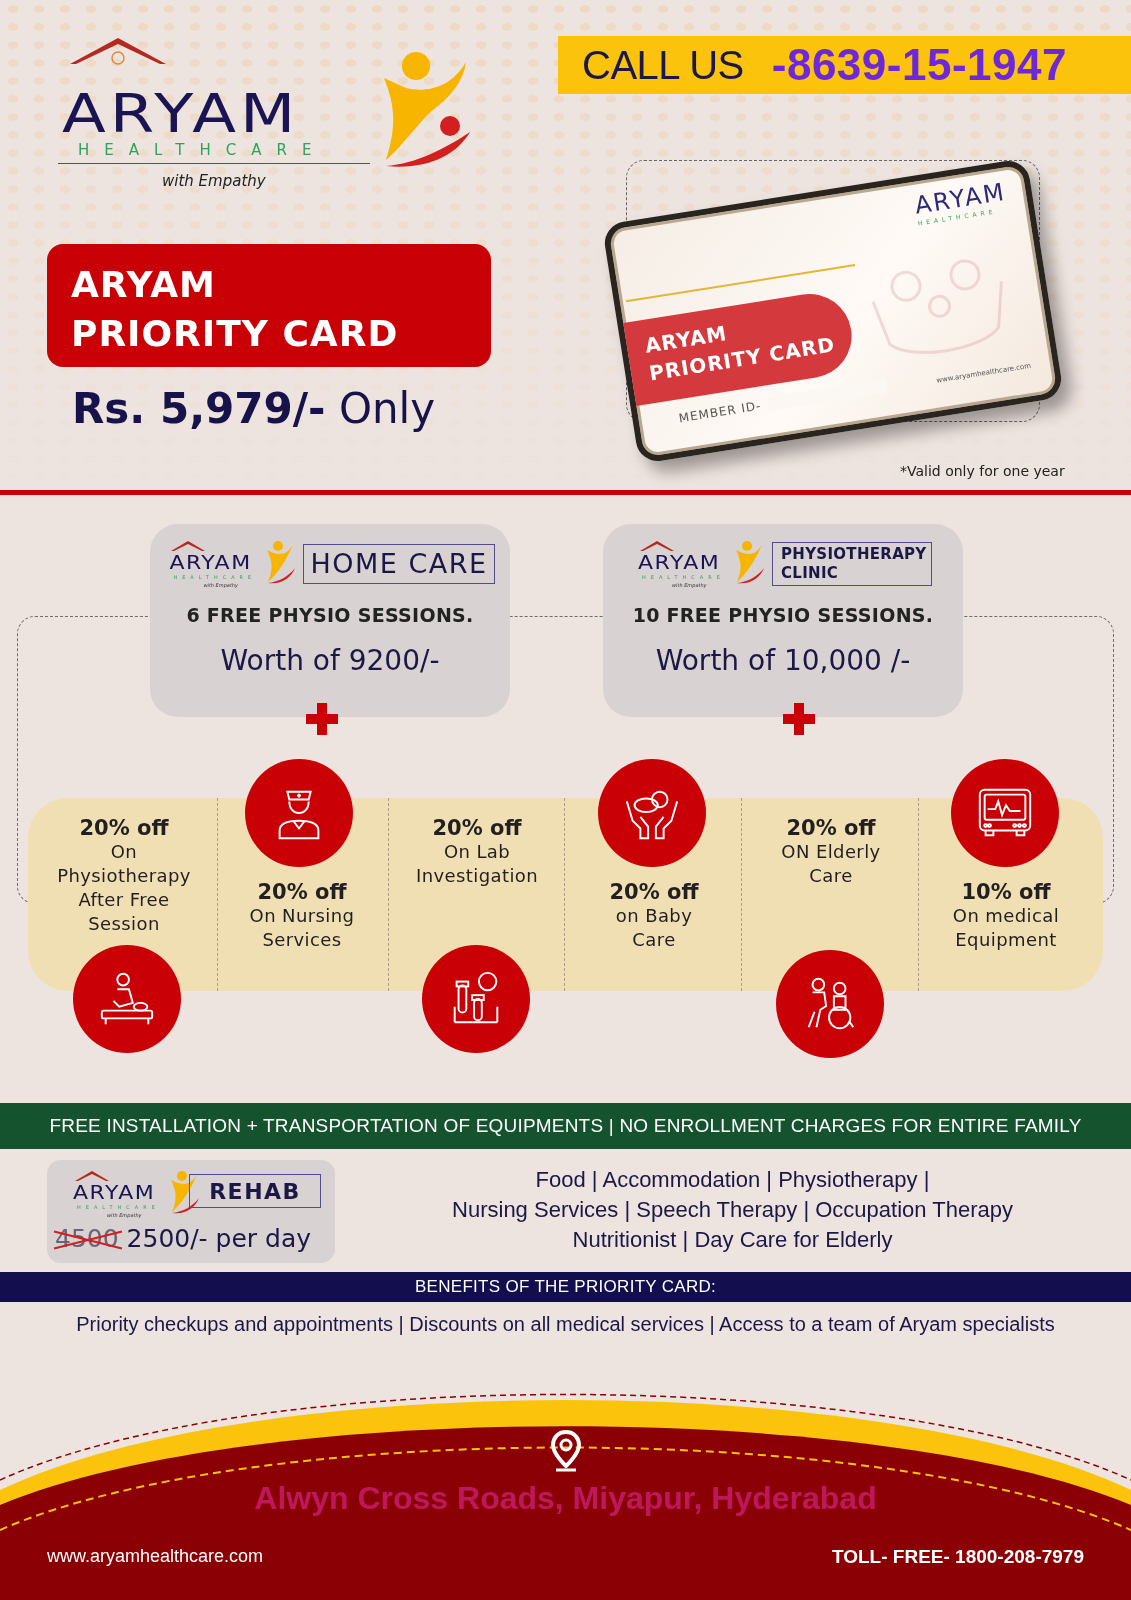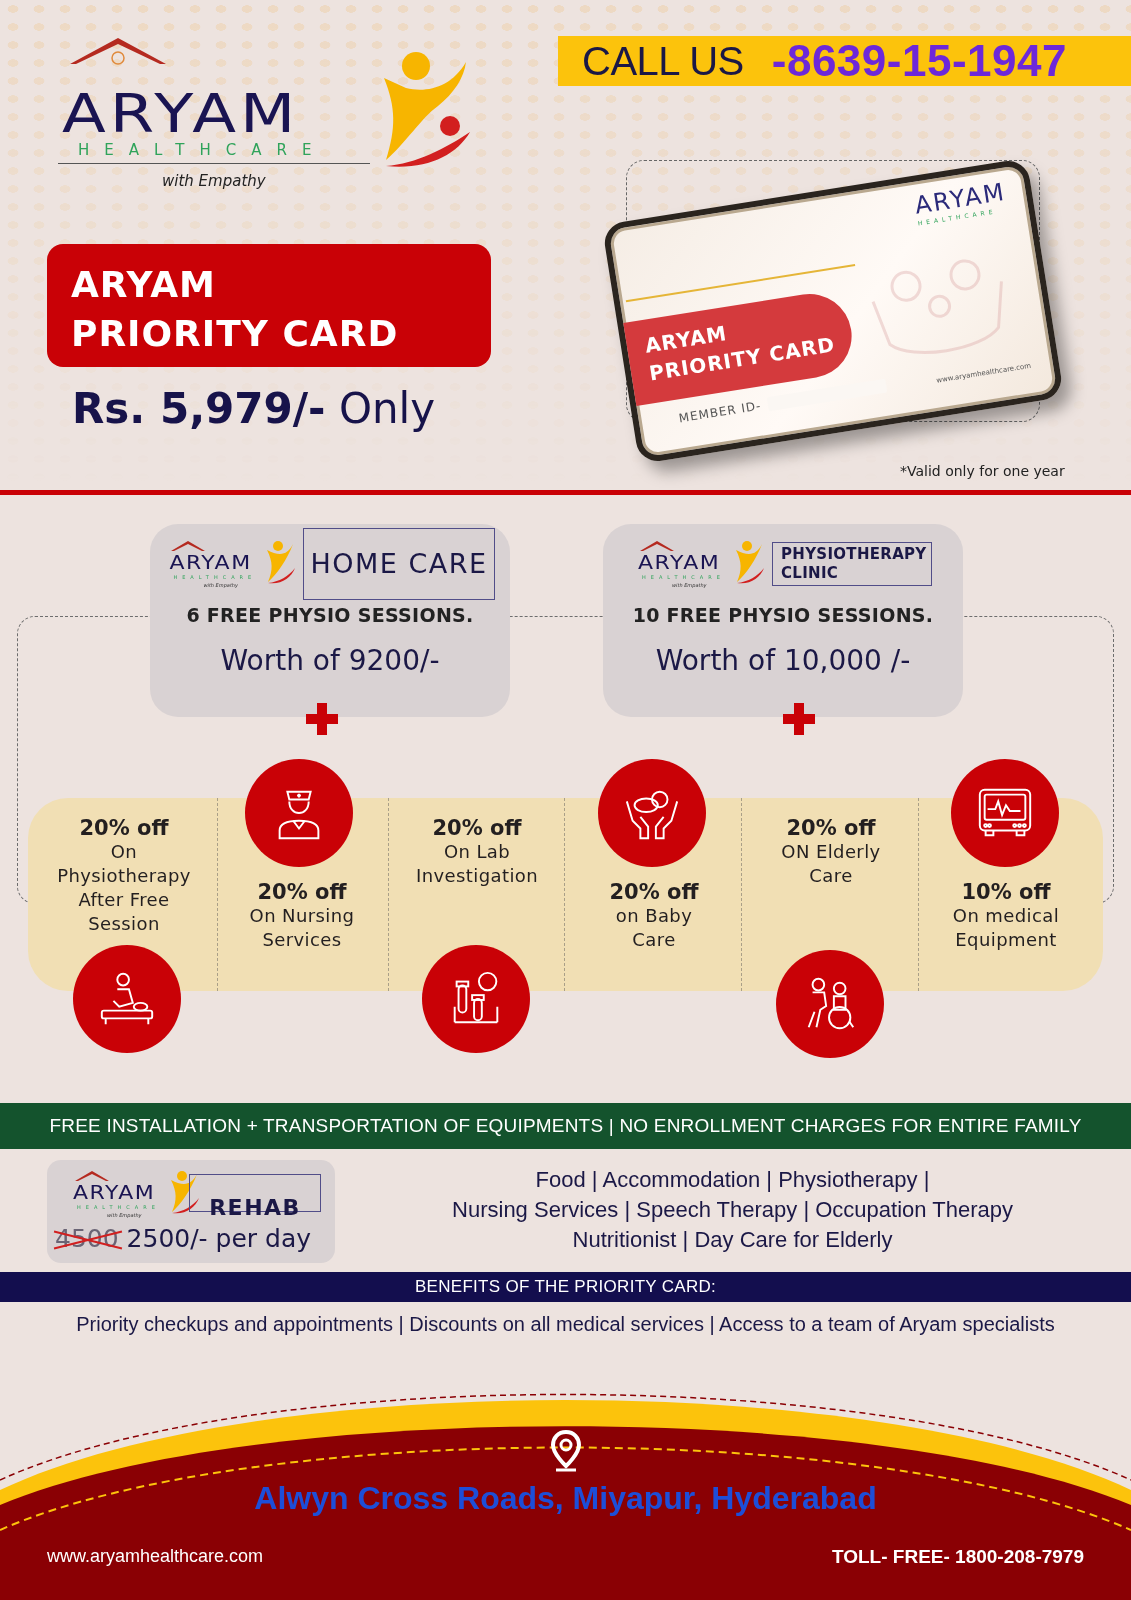--- a/index.html
+++ b/index.html
@@ -32,21 +32,21 @@
   .logo .sub {
     position: absolute; left: 20px; top: 105px;
     font-size: 15px; letter-spacing: 15px; color: #2fa35a;
   }
   .logo .line { position: absolute; left: 0; top: 127px; width: 312px; height: 1px; background: #555; }
   .logo .tag { position: absolute; left: 104px; top: 136px; font-style: italic; font-size: 15px; color: #222; }
   .logo .figure { position: absolute; left: 318px; top: 12px; width: 95px; height: 120px; }
 
   
   .callbar {
-    position: absolute; left: 558px; top: 36px; width: 573px; height: 50px;
+    position: absolute; left: 558px; top: 36px; width: 573px; height: 58px;
     background: #fcc30c; display: flex; align-items: center; padding-left: 24px;
   }
   .callbar .lbl { font-size: 40px; color: #1b1846; font-family: "Liberation Sans", sans-serif; letter-spacing: -0.5px; }
   .callbar .num { font-size: 44px; font-weight: 700; color: #6d28d9; font-family: "Liberation Sans", sans-serif; margin-left: 28px; letter-spacing: 0.5px; }
 
   
   .titlebox {
     position: absolute; left: 47px; top: 244px; width: 444px; height: 123px;
     background: #c90106; border-radius: 16px; padding: 16px 24px;
   }
@@ -93,21 +93,21 @@
   .svc.a { left: 150px; }
   .svc.b { left: 603px; width: 360px; }
   .svc .head { display: flex; align-items: center; justify-content: center; gap: 10px; padding-top: 14px; height: 66px; }
   .mini-logo { position: relative; width: 128px; height: 52px; }
   .mini-logo .w { position: absolute; left: 4px; top: 14px; font-size: 22px; color: #1a1452; letter-spacing: 1.5px; transform: scaleY(0.85); transform-origin: top left; }
   .mini-logo .s { position: absolute; left: 8px; top: 36px; font-size: 5px; letter-spacing: 5px; color: #2fa35a; }
   .mini-logo .t { position: absolute; left: 38px; top: 44px; font-size: 5px; font-style: italic; color: #333; }
   .mini-logo .r { position: absolute; left: 6px; top: 2px; width: 34px; height: 12px; }
   .mini-logo .f { position: absolute; left: 100px; top: 2px; width: 30px; height: 44px; }
   .svc-tag {
-    border: 1.5px solid #514d88; color: #1b1846; font-size: 27px; letter-spacing: 1.5px; padding: 18px 6px; line-height: 34px;
+    border: 1.5px solid #514d88; color: #1b1846; font-size: 27px; letter-spacing: 1.5px; padding: 2px 6px; line-height: 34px;
   }
   .svc-tag.two { font-size: 15px; font-weight: 700; line-height: 19px; text-align: left; padding: 2px 8px; width: 160px; letter-spacing: 0.3px; }
   .svc .free { font-weight: 700; font-size: 19px; color: #222; margin-top: 14px; letter-spacing: 0.3px; }
   .svc .worth { font-size: 28px; color: #1b1846; margin-top: 18px; }
   .plus { position: absolute; width: 32px; height: 32px; }
   .plus::before, .plus::after { content: ""; position: absolute; background: #c90106; }
   .plus::before { left: 11px; top: 0; width: 10px; height: 32px; }
   .plus::after { left: 0; top: 11px; width: 32px; height: 10px; }
 
   
@@ -144,21 +144,21 @@
 
   .navybar {
     position: absolute; left: 0; top: 1272px; width: 1131px; height: 30px; background: #130e4e;
     color: #fff; text-align: center; line-height: 30px; font-size: 17px; font-family: "Liberation Sans", sans-serif; letter-spacing: 0.3px;
   }
   .benefits { position: absolute; left: 40px; top: 1312px; width: 1051px; text-align: center; color: #1b1846; font-size: 20px; line-height: 25px; font-family: Liberation Sans, sans-serif; }
 
   
   .footer { position: absolute; left: 0; top: 1380px; width: 1131px; height: 220px; }
   .footer svg { position: absolute; left: 0; top: 0; }
-  .addr { position: absolute; left: 0; top: 1480px; width: 1131px; text-align: center; color: #1d4ed8; font-size: 32px; font-weight: 700; font-family: "Liberation Sans", sans-serif; }
+  .addr { position: absolute; left: 0; top: 1480px; width: 1131px; text-align: center; color: #be185d; font-size: 32px; font-weight: 700; font-family: "Liberation Sans", sans-serif; }
   .pin { position: absolute; left: 550px; top: 1430px; width: 32px; height: 44px; }
   .web-link { position: absolute; left: 47px; top: 1546px; color: #fff; font-size: 18px; font-family: "Liberation Sans", sans-serif; }
   .toll { position: absolute; right: 47px; top: 1546px; color: #fff; font-size: 19px; font-family: "Liberation Sans", sans-serif; font-weight: 700; }
 </style>
 </head>
 <body>
 
 <div class="page">
 
   <div class="top-band">

